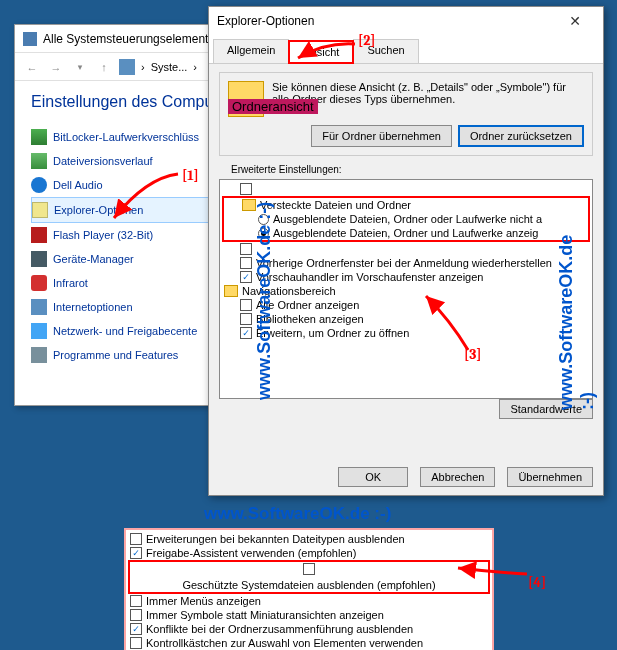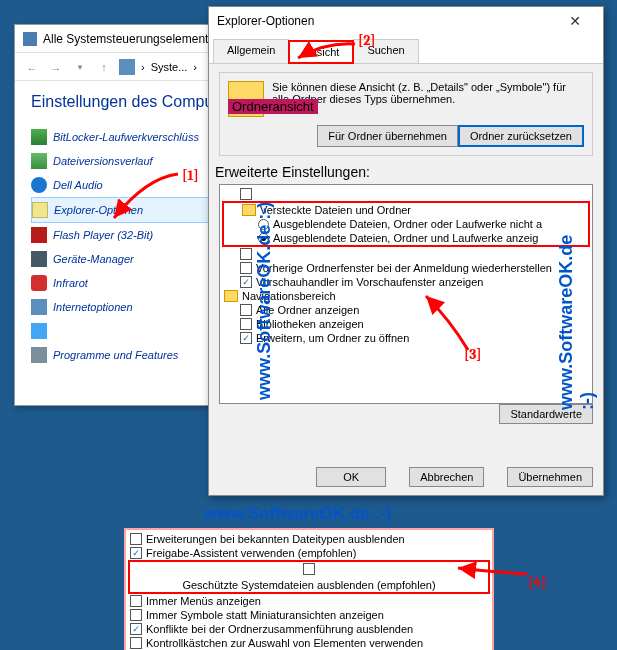--- a/index.html
+++ b/index.html
@@ -8,21 +8,21 @@
 .cp-window { position: absolute; left: 14px; top: 24px; width: 330px; height: 382px; background: #fff; border: 1px solid #999; box-shadow: 2px 2px 6px rgba(0,0,0,0.3); }
 .cp-title { height: 28px; display: flex; align-items: center; padding: 0 8px; border-bottom: 1px solid #e0e0e0; }
 .cp-title-icon { width: 14px; height: 14px; background: #4a7cb0; margin-right: 6px; }
 .cp-title-text { color: #000; font-size: 12px; }
 .cp-nav { height: 28px; display: flex; align-items: center; padding: 0 8px; gap: 6px; border-bottom: 1px solid #e0e0e0; }
 .nav-arrow { width: 18px; height: 18px; color: #888; display: flex; align-items: center; justify-content: center; }
 .nav-icon { width: 16px; height: 16px; background: #5a8fc0; }
 .cp-crumb { color: #000; }
 .cp-body { padding: 12px 16px; }
 .cp-heading { color: #003399; font-size: 16px; font-weight: 400; margin-bottom: 14px; }
-.cp-item { display: flex; align-items: center; gap: 6px; padding: 4px 0; color: #003399; cursor: pointer; font-style: italic; }
+.cp-item { display: flex; align-items: center; gap: 6px; padding: 4px 0; color: #003399; cursor: pointer; }
 .cp-item.sel { border: 1px solid #99ccff; background: #e5f3ff; }
 .cp-item .ico { width: 16px; height: 16px; flex-shrink: 0; }
 .ico-bitlocker{background:linear-gradient(#4caf50,#2e7d32);}
 .ico-history{background:linear-gradient(#66bb6a,#388e3c);}
 .ico-dell{background:#1976d2;border-radius:50%;}
 .ico-explorer{background:#f0e68c;border:1px solid #bdb76b;}
 .ico-flash{background:#b71c1c;}
 .ico-device{background:#455a64;}
 .ico-ir{background:#d32f2f;border-radius:3px;}
 .ico-net{background:#5a8fc0;}
@@ -35,24 +35,24 @@
 .dlg-close { width: 40px; text-align: center; color: #333; font-size: 14px; }
 .tabs { display: flex; background: #fff; padding: 4px 4px 0 4px; border-bottom: 1px solid #ccc; }
 .tab { padding: 4px 13px; border: 1px solid #ccc; border-bottom: none; background: #f0f0f0; margin-right: -1px; font-size: 11px; }
 .tab.active { background: #fff; position: relative; top: 1px; }
 .tab.hl { border: 2px solid red; }
 .group { margin: 8px 10px; border: 1px solid #ccc; padding: 8px; position: relative; }
 .group-label { position: absolute; top: -8px; left: 8px; background: #be185d; padding: 0 4px; font-size: 13px; margin-top: 34px; }
 .folder-row { display: flex; gap: 8px; align-items: flex-start; }
 .folder-ico { width: 36px; height: 36px; background: #ffd966; border: 1px solid #cc9900; flex-shrink:0;}
 .folder-txt { font-size: 11px; flex:1;}
-.btn-row { display: flex; justify-content: flex-end; margin-top: 8px; }
+.btn-row { display: flex; gap: 6px; justify-content: flex-end; margin-top: 8px; }
 .btn { padding: 3px 10px; border: 1px solid #888; background: #e1e1e1; font-size: 11px; cursor: pointer; }
 .btn.blue { border: 2px solid #0066cc; }
-.btn-bar { position:absolute; bottom:8px; right:10px; display:flex; gap:23px;}
+.btn-bar { position:absolute; bottom:8px; right:10px; display:flex; gap:12px;}
 .tree { margin: 0 10px; border: 1px solid #888; background: #fff; height: 220px; overflow: hidden; padding: 2px; font-size: 11px; }
 .tree-row { display: flex; align-items: center; gap: 4px; padding: 1px 2px; white-space: nowrap; }
 .tree-row.in1 { padding-left: 18px; }
 .tree-row.in2 { padding-left: 34px; }
 .chk { width: 12px; height: 12px; border: 1px solid #555; display: inline-flex; align-items: center; justify-content: center; font-size: 9px; color: #0066cc; flex-shrink: 0; }
 .radio { width: 11px; height: 11px; border: 1px solid #555; border-radius: 50%; display: inline-flex; align-items: center; justify-content: center; flex-shrink: 0; }
 .radio.on::after { content: ""; width: 5px; height: 5px; background: #000; border-radius: 50%; }
 .folder-s { width: 14px; height: 12px; background: #ffd966; border: 1px solid #cc9900; flex-shrink: 0; }
 .redbox { border: 2px solid red; }
 .std-row { display:flex; justify-content:flex-end; margin:0 10px 0 0;}
@@ -119,20 +119,21 @@
     <div class="cp-item">
         <span class="ico ico-ir"></span>
         <span>Infrarot</span>
       </div>
     <div class="cp-item">
         <span class="ico ico-net"></span>
         <span>Internetoptionen</span>
       </div>
     <div class="cp-item">
         <span class="ico ico-netcenter"></span>
+        <span>Netzwerk- und Freigabecente</span>
       </div>
     <div class="cp-item">
         <span class="ico ico-prog"></span>
         <span>Programme und Features</span>
       </div>
   </div>
 </div>
 
 <div class="dlg">
   <div class="dlg-titlebar">
@@ -148,21 +149,21 @@
     <span class="group-label">Ordneransicht</span>
     <div class="folder-row">
       <div class="folder-ico"></div>
       <div class="folder-txt">Sie können diese Ansicht (z. B. „Details" oder „Symbole") für alle Ordner dieses Typs übernehmen.</div>
     </div>
     <div class="btn-row">
       <button class="btn">Für Ordner übernehmen</button>
       <button class="btn blue">Ordner zurücksetzen</button>
     </div>
   </div>
-  <div style="margin:4px 6px;font-size:14px">Erweiterte Einstellungen:</div>
+  <div style="margin:4px 22px;font-size:10px">Erweiterte Einstellungen:</div>
   <div class="tree">
     <div class="tree-row in1">
         <span class="chk"></span>
       </div>
     <div class="redbox">
       <div class="tree-row in1">
           <span class="folder-s"></span>
           <span>Versteckte Dateien und Ordner</span>
         </div>
       <div class="tree-row in2">

